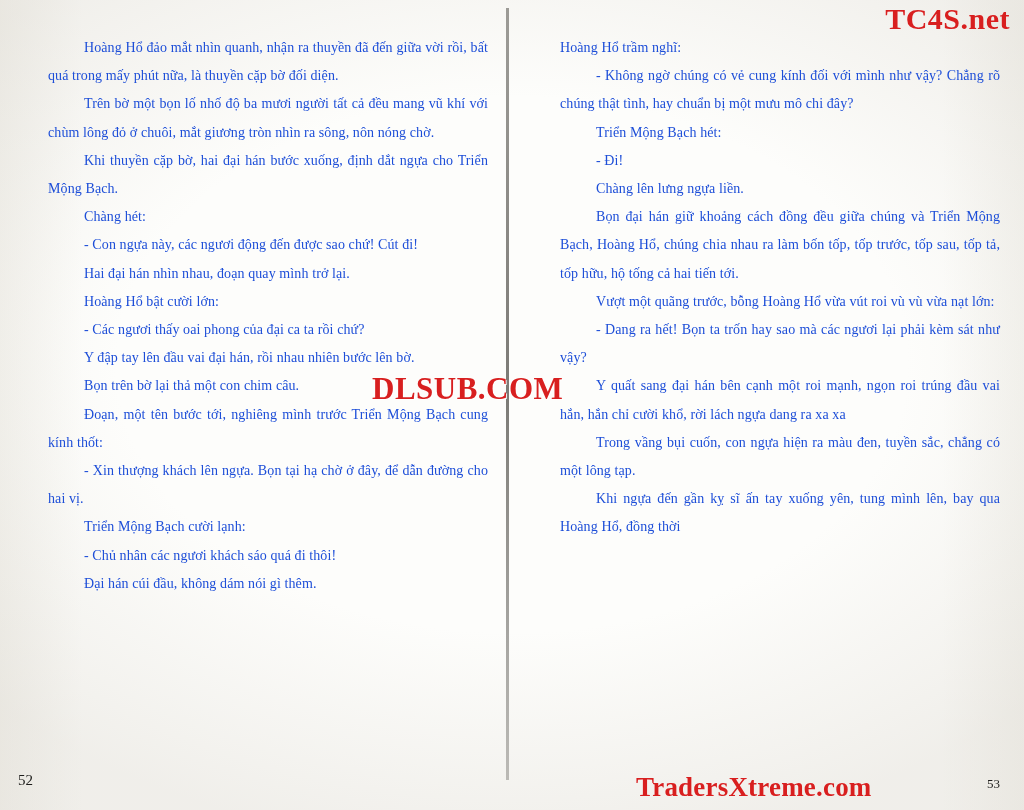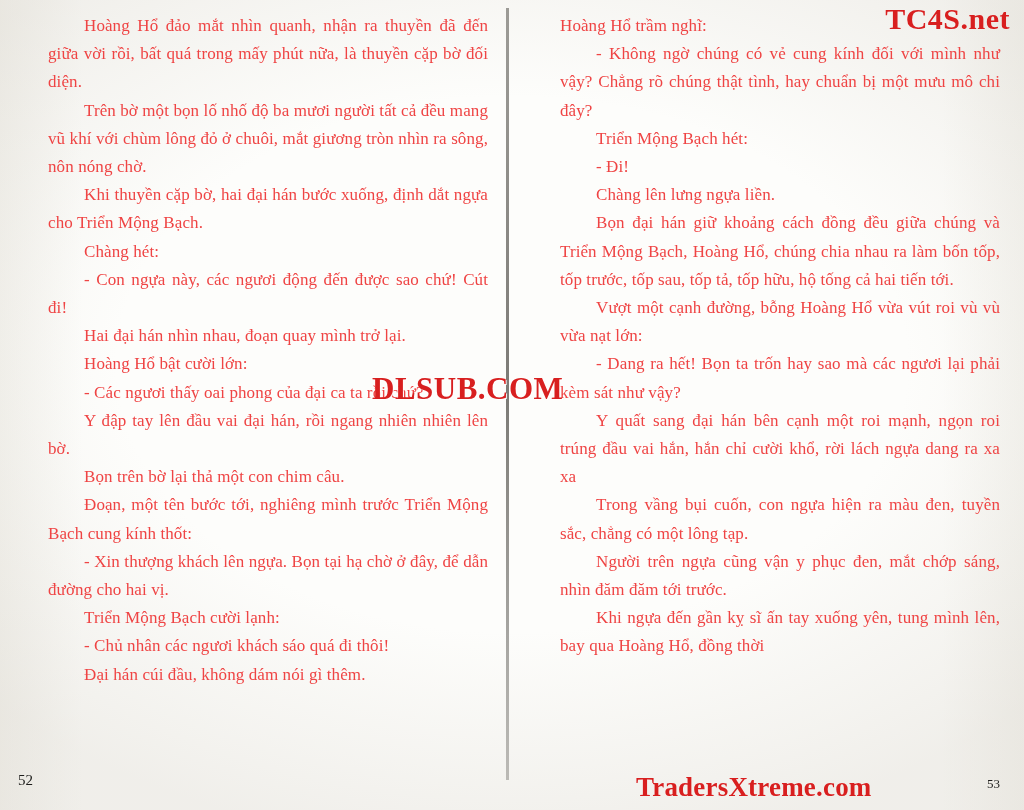--- a/index.html
+++ b/index.html
@@ -35,25 +35,25 @@
     position: absolute;
     left: 506px;
     top: 8px;
     width: 3px;
     height: 772px;
     background: linear-gradient(180deg, rgba(80,78,72,0.55), rgba(80,78,72,0.75), rgba(80,78,72,0.35));
   }
 
   .col {
     position: absolute;
-    top: 12px;
+    top: 34px;
     width: 440px;
-    font-size: 17px;
+    font-size: 14px;
     line-height: 28.2px;
-    color: #ef4444;
+    color: #1d4ed8;
     text-align: justify;
     text-justify: inter-word;
     letter-spacing: 0.1px;
   }
   .col.left  { left: 48px; }
   .col.right { left: 560px; width: 440px; }
 
   .col p {
     margin: 0;
     text-indent: 36px;
@@ -113,41 +113,40 @@
 
   <div class="col left">
     <p>Hoàng Hổ đảo mắt nhìn quanh, nhận ra thuyền đã đến giữa vời rồi, bất quá trong mấy phút nữa, là thuyền cặp bờ đối diện.</p>
     <p>Trên bờ một bọn lố nhố độ ba mươi người tất cả đều mang vũ khí với chùm lông đỏ ở chuôi, mắt giương tròn nhìn ra sông, nôn nóng chờ.</p>
     <p>Khi thuyền cặp bờ, hai đại hán bước xuống, định dắt ngựa cho Triển Mộng Bạch.</p>
     <p>Chàng hét:</p>
     <p class="dash">- Con ngựa này, các ngươi động đến được sao chứ! Cút đi!</p>
     <p>Hai đại hán nhìn nhau, đoạn quay mình trở lại.</p>
     <p>Hoàng Hổ bật cười lớn:</p>
     <p class="dash">- Các ngươi thấy oai phong của đại ca ta rồi chứ?</p>
-    <p>Y đập tay lên đầu vai đại hán, rồi ngang nhiên nhiên lên bờ.</p>
+    <p>Y đập tay lên đầu vai đại hán, rồi nhau nhiên bước lên bờ.</p>
     <p>Bọn trên bờ lại thả một con chim câu.</p>
     <p>Đoạn, một tên bước tới, nghiêng mình trước Triển Mộng Bạch cung kính thốt:</p>
     <p class="dash">- Xin thượng khách lên ngựa. Bọn tại hạ chờ ở đây, để dẫn đường cho hai vị.</p>
     <p>Triển Mộng Bạch cười lạnh:</p>
     <p class="dash">- Chủ nhân các ngươi khách sáo quá đi thôi!</p>
     <p>Đại hán cúi đầu, không dám nói gì thêm.</p>
   </div>
 
   <div class="col right">
     <p class="noindent">Hoàng Hổ trầm nghĩ:</p>
     <p class="dash">- Không ngờ chúng có vẻ cung kính đối với mình như vậy? Chẳng rõ chúng thật tình, hay chuẩn bị một mưu mô chi đây?</p>
     <p>Triển Mộng Bạch hét:</p>
     <p class="dash">- Đi!</p>
     <p>Chàng lên lưng ngựa liền.</p>
     <p>Bọn đại hán giữ khoảng cách đồng đều giữa chúng và Triển Mộng Bạch, Hoàng Hổ, chúng chia nhau ra làm bốn tốp, tốp trước, tốp sau, tốp tả, tốp hữu, hộ tống cả hai tiến tới.</p>
-    <p>Vượt một cạnh đường, bỗng Hoàng Hổ vừa vút roi vù vù vừa nạt lớn:</p>
+    <p>Vượt một quãng trước, bỗng Hoàng Hổ vừa vút roi vù vù vừa nạt lớn:</p>
     <p class="dash">- Dang ra hết! Bọn ta trốn hay sao mà các ngươi lại phải kèm sát như vậy?</p>
     <p>Y quất sang đại hán bên cạnh một roi mạnh, ngọn roi trúng đầu vai hắn, hắn chỉ cười khổ, rời lách ngựa dang ra xa xa</p>
     <p>Trong vầng bụi cuốn, con ngựa hiện ra màu đen, tuyền sắc, chẳng có một lông tạp.</p>
-    <p>Người trên ngựa cũng vận y phục đen, mắt chớp sáng, nhìn đăm đăm tới trước.</p>
     <p>Khi ngựa đến gần kỵ sĩ ấn tay xuống yên, tung mình lên, bay qua Hoàng Hổ, đồng thời</p>
   </div>
 
   <div class="folio left">52</div>
   <div class="folio right">53</div>
 
   <div class="wm wm-tc4s">TC4S.net</div>
   <div class="wm wm-dlsub">DLSUB.COM</div>
   <div class="wm wm-traders">TradersXtreme.com</div>
 

